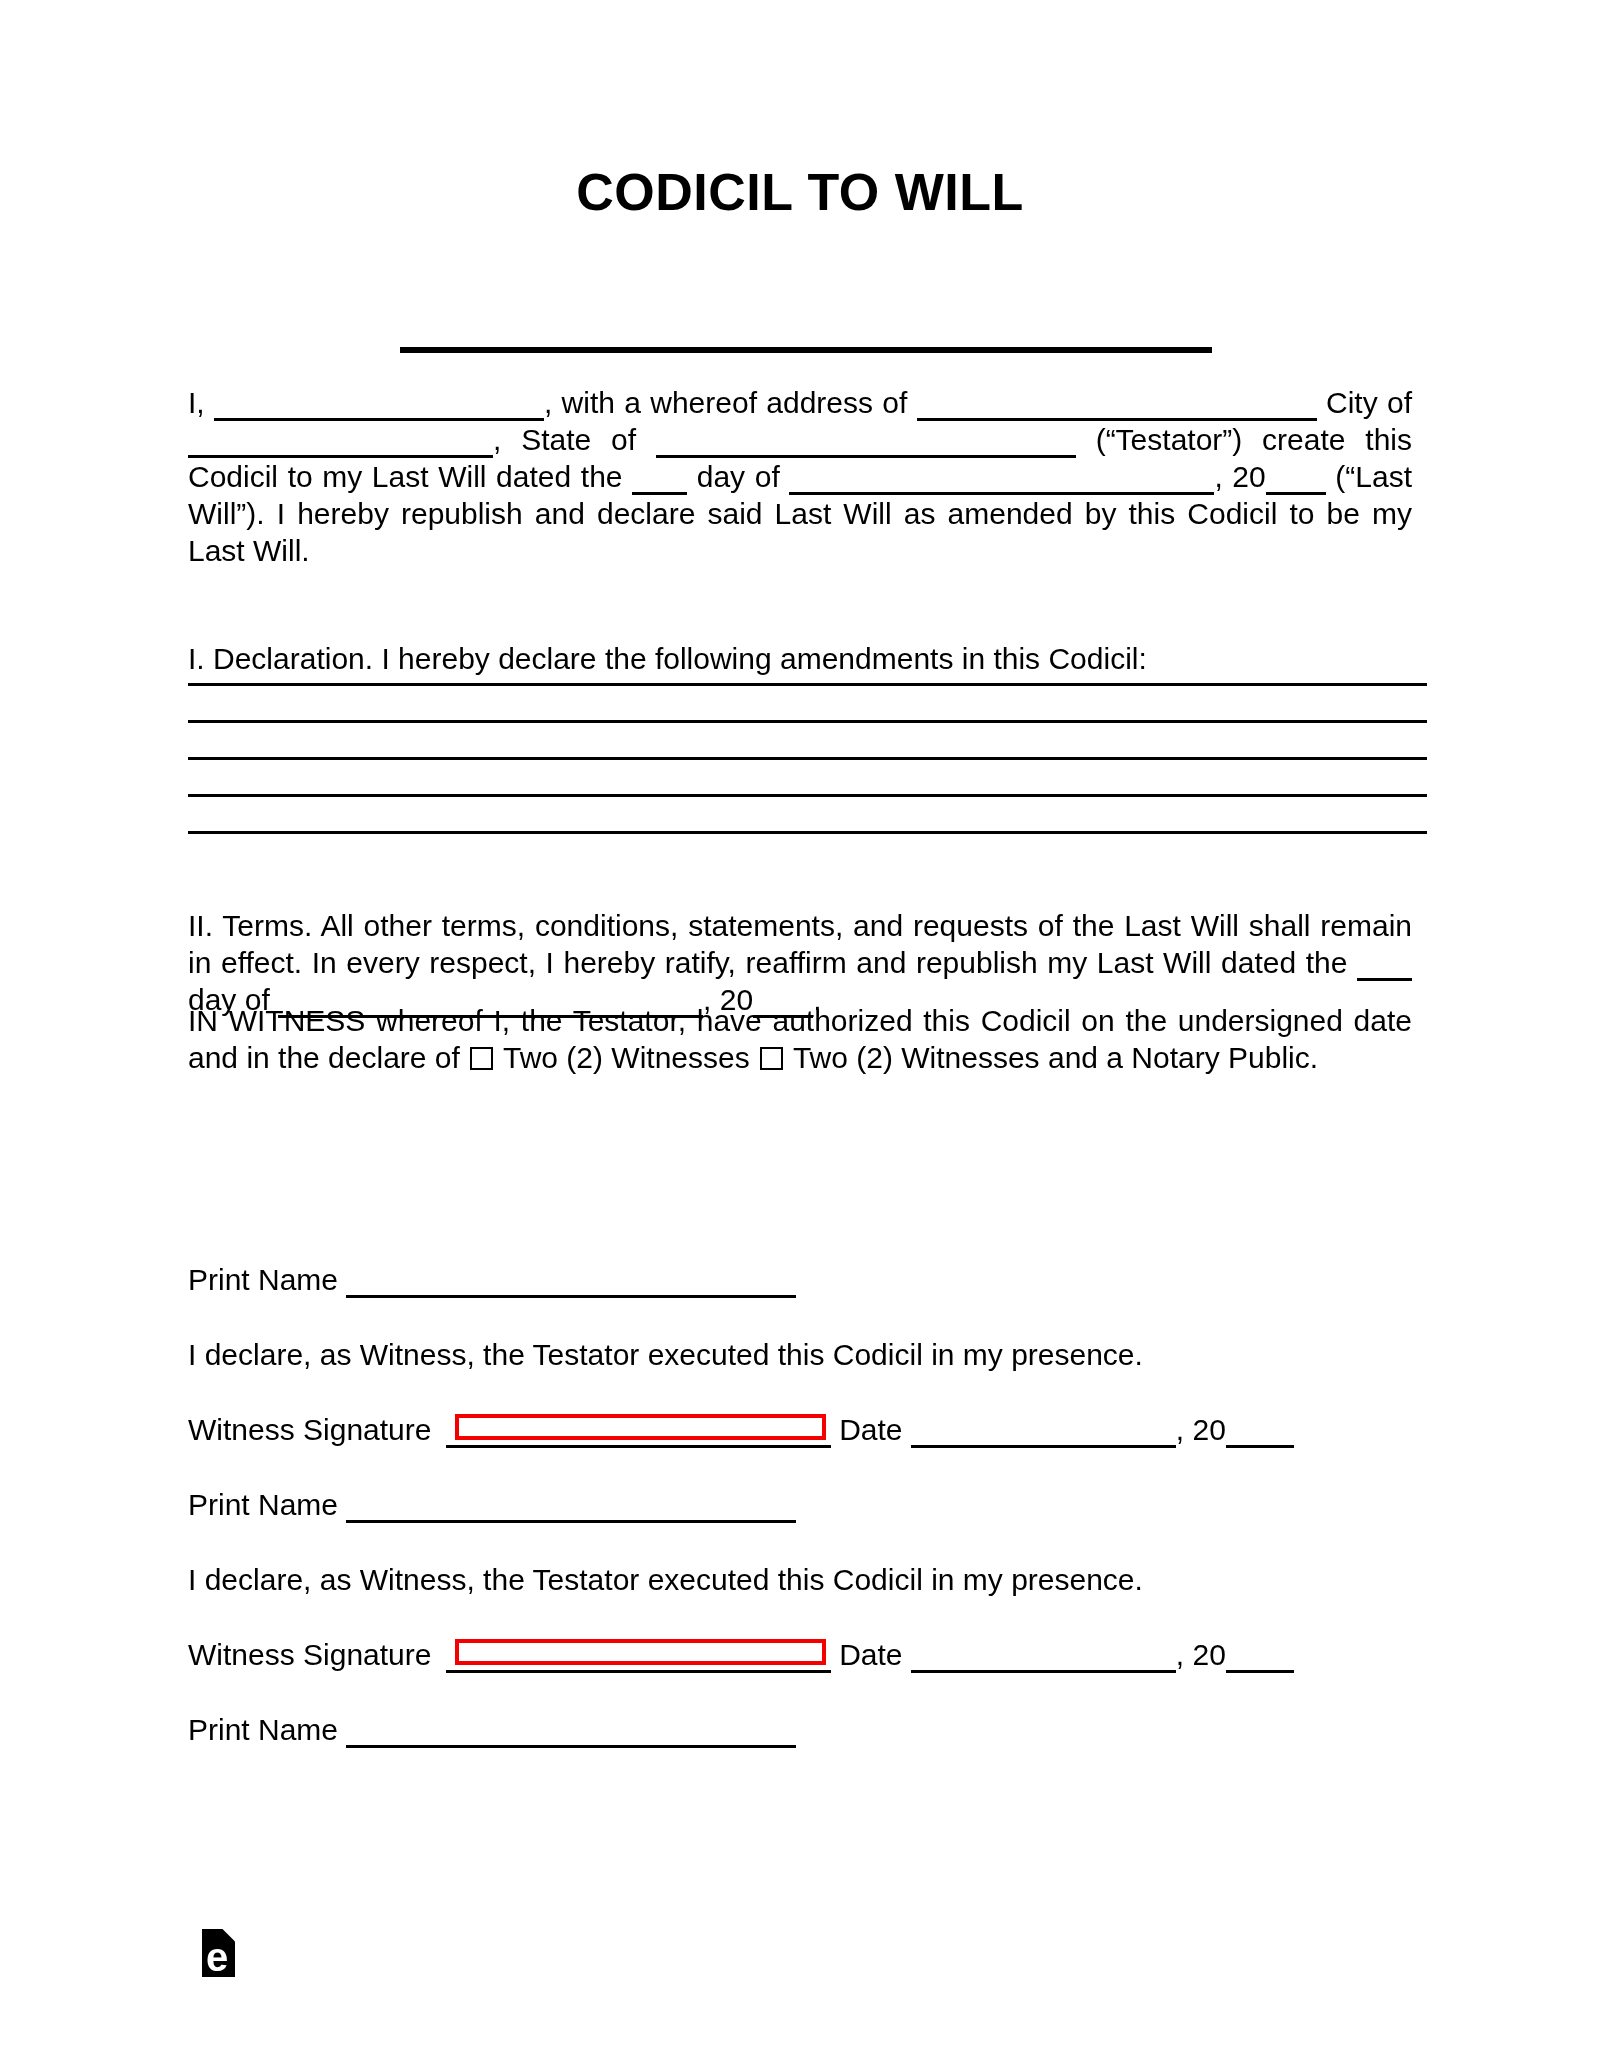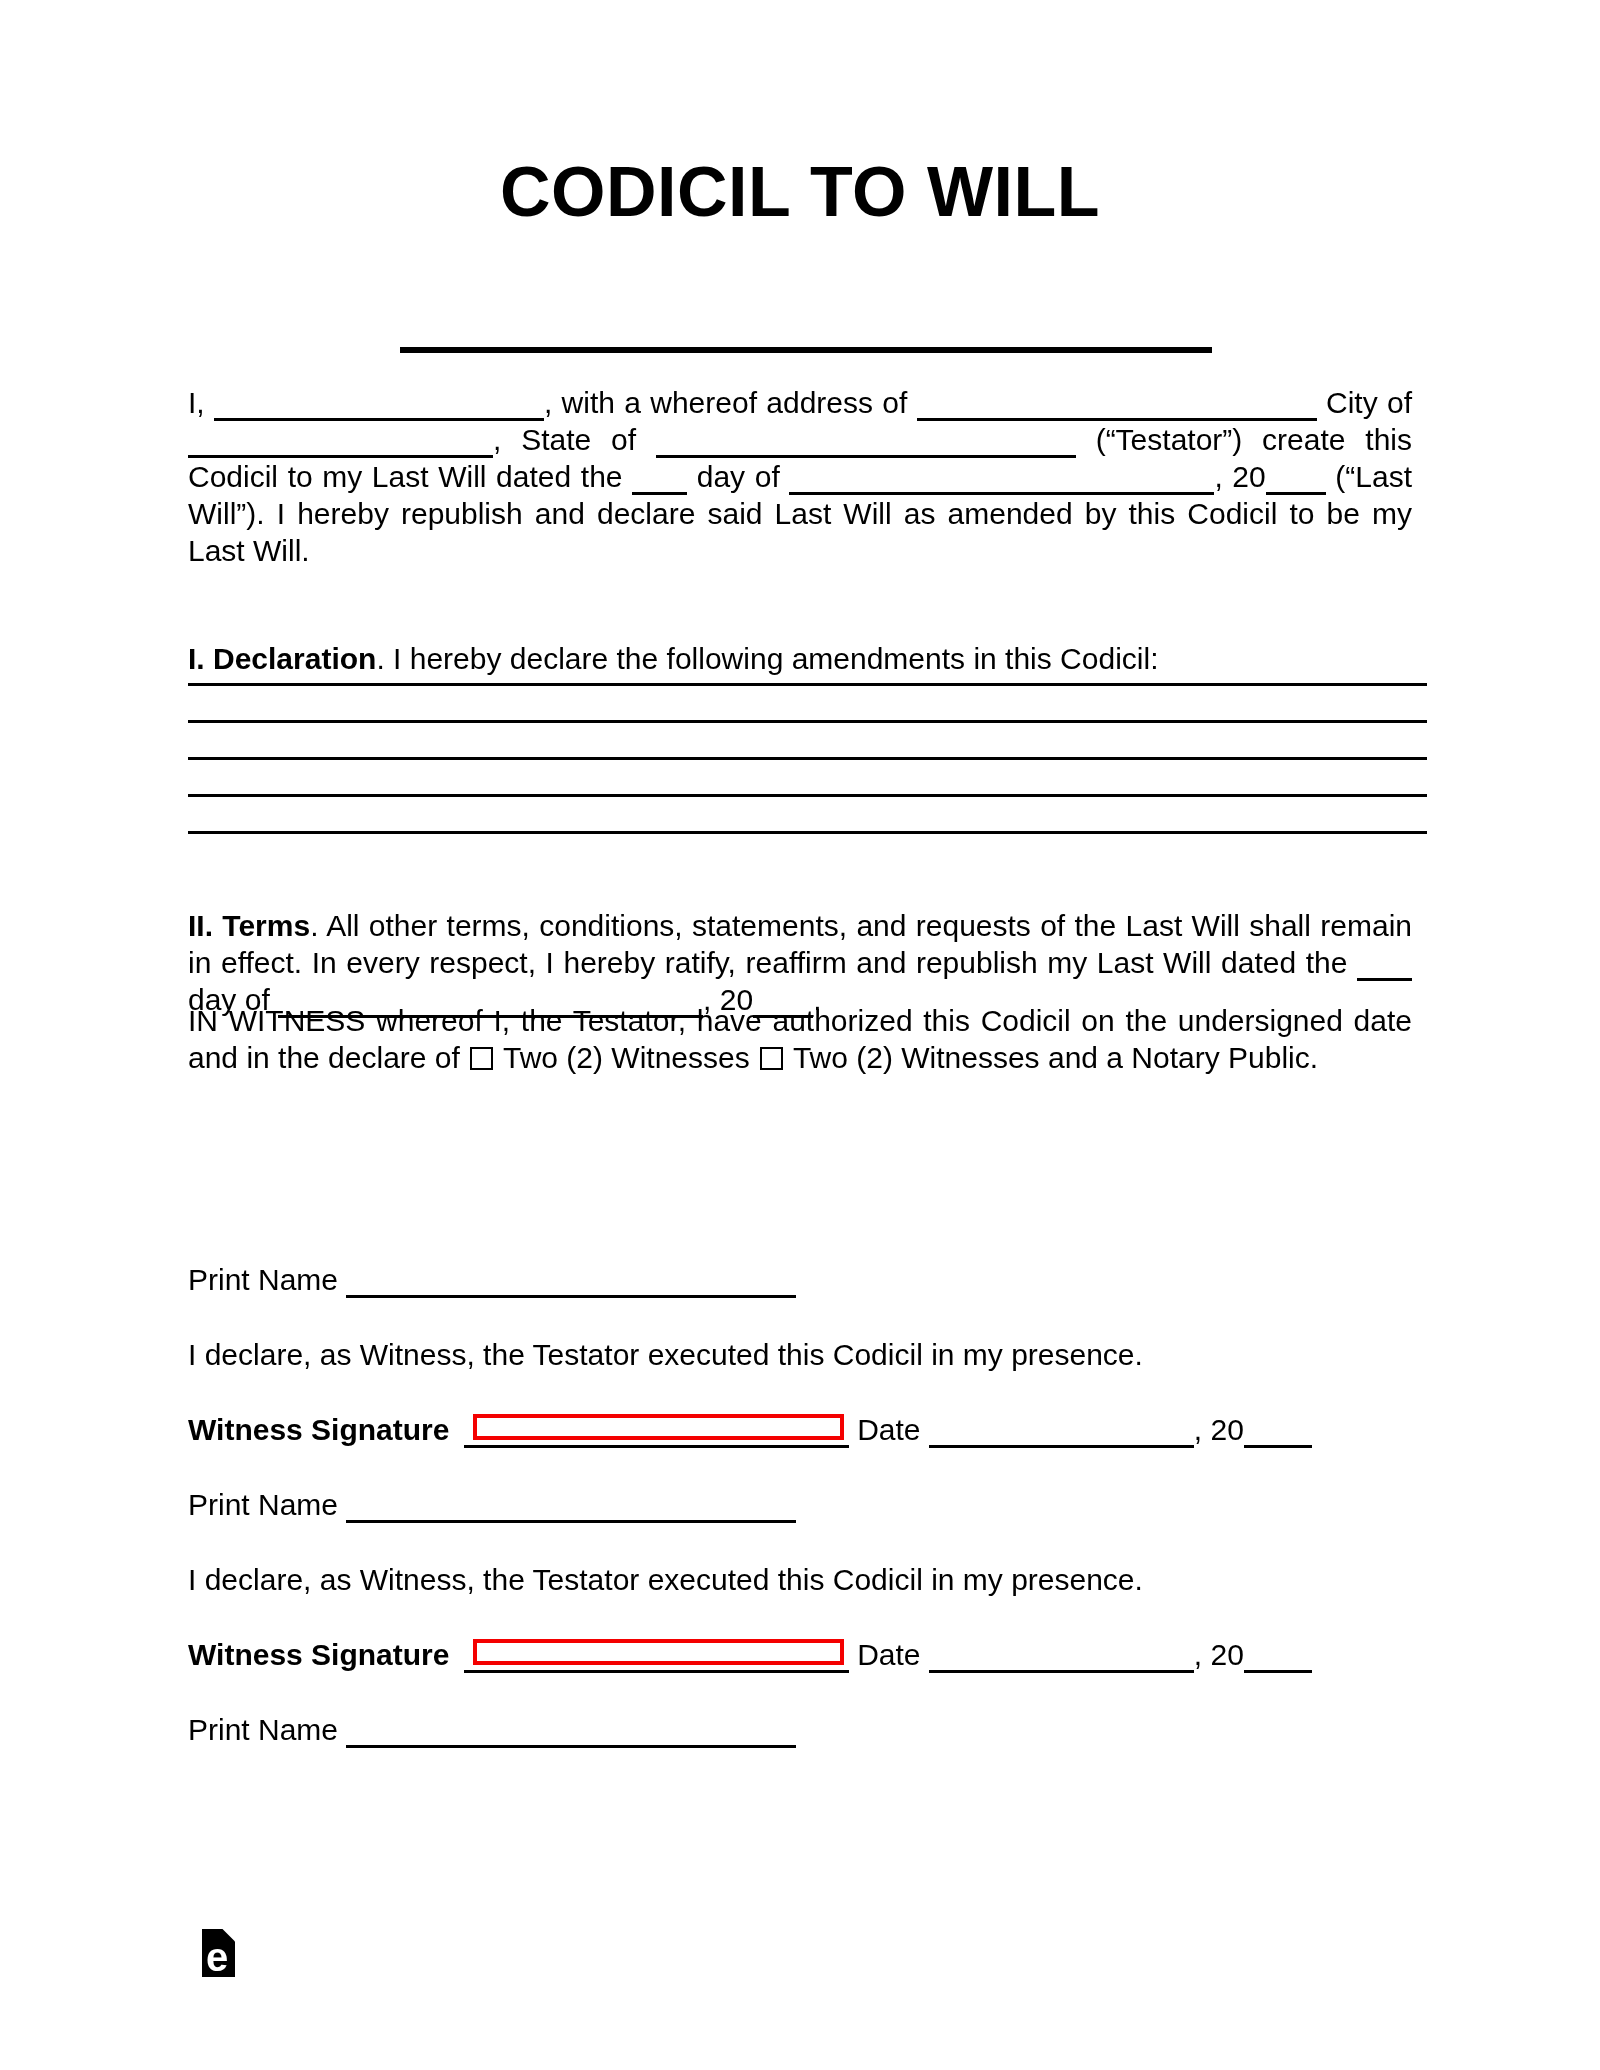--- a/index.html
+++ b/index.html
@@ -9,24 +9,24 @@
     width:1600px; height:2070px;
     background:#ffffff;
     color:#000;
     font-family:"Liberation Sans","DejaVu Sans",sans-serif;
     font-size:30px; line-height:37px;
     overflow:hidden;
   }
   .abs { position:absolute; left:188px; width:1224px; }
   .center { text-align:center; }
   .justify { text-align:justify; }
-  .b { font-weight:bold; }
+  .b { font-weight:normal; }
   .title {
     top:152px;
-    font-size:70px; line-height:81px; font-weight:bold;
+    font-size:52px; line-height:81px; font-weight:bold;
     letter-spacing:0.5px;
   }
   .title-underline {
     position:absolute; top:347px; left:400px; width:812px; height:6px;
     background:#000;
   }
   .blank {
     display:inline-block;
     height:31px;
     border-bottom:3px solid #000;

